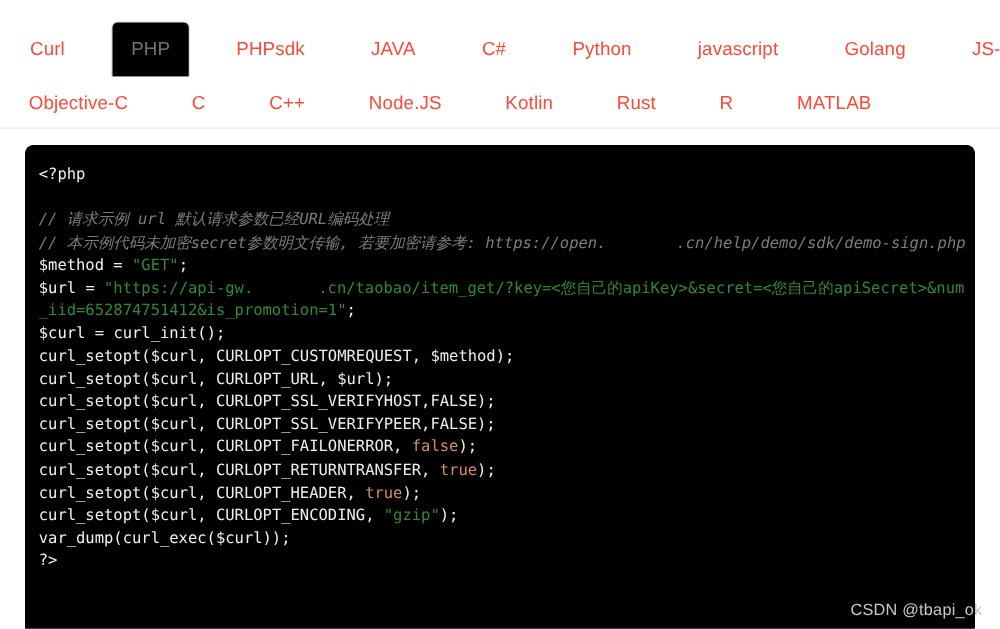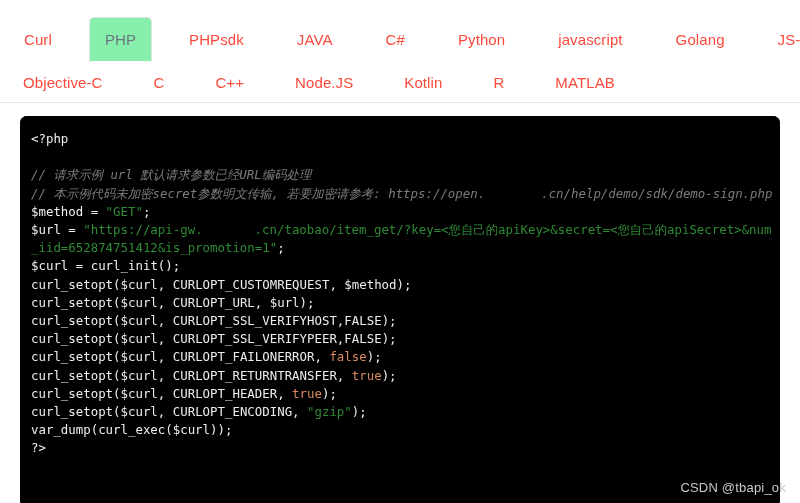--- a/index.html
+++ b/index.html
@@ -37,21 +37,21 @@
     border: 1px solid transparent;
     background: transparent;
     line-height: 1;
     letter-spacing: 0.1px;
   }
   .tab.active {
     color: #6c757d;
     border: 1px solid #e3e3e3;
     border-bottom-color: #fff;
     border-radius: 5px 5px 0 0;
-    background: #86efac;
+    background: #000000;
     position: relative;
     z-index: 3;
   }
   .tabrow.second .tab { padding: 0 14px; }
 
   
   .codewrap {
     position: absolute;
     left: 20px; top: 116px;
     width: 760px; height: 392px;
@@ -149,20 +149,23 @@
         <div class="tab">
           <span>C++</span>
         </div>
         <div class="tab">
           <span>Node.JS</span>
         </div>
         <div class="tab">
           <span>Kotlin</span>
         </div>
         <div class="tab">
+          <span>Rust</span>
+        </div>
+        <div class="tab">
           <span>R</span>
         </div>
         <div class="tab">
           <span>MATLAB</span>
         </div>
       </div>
   </div>
 
   <div class="codewrap">
     <pre class="code"><span class="c-tag">&lt;?php</span>

